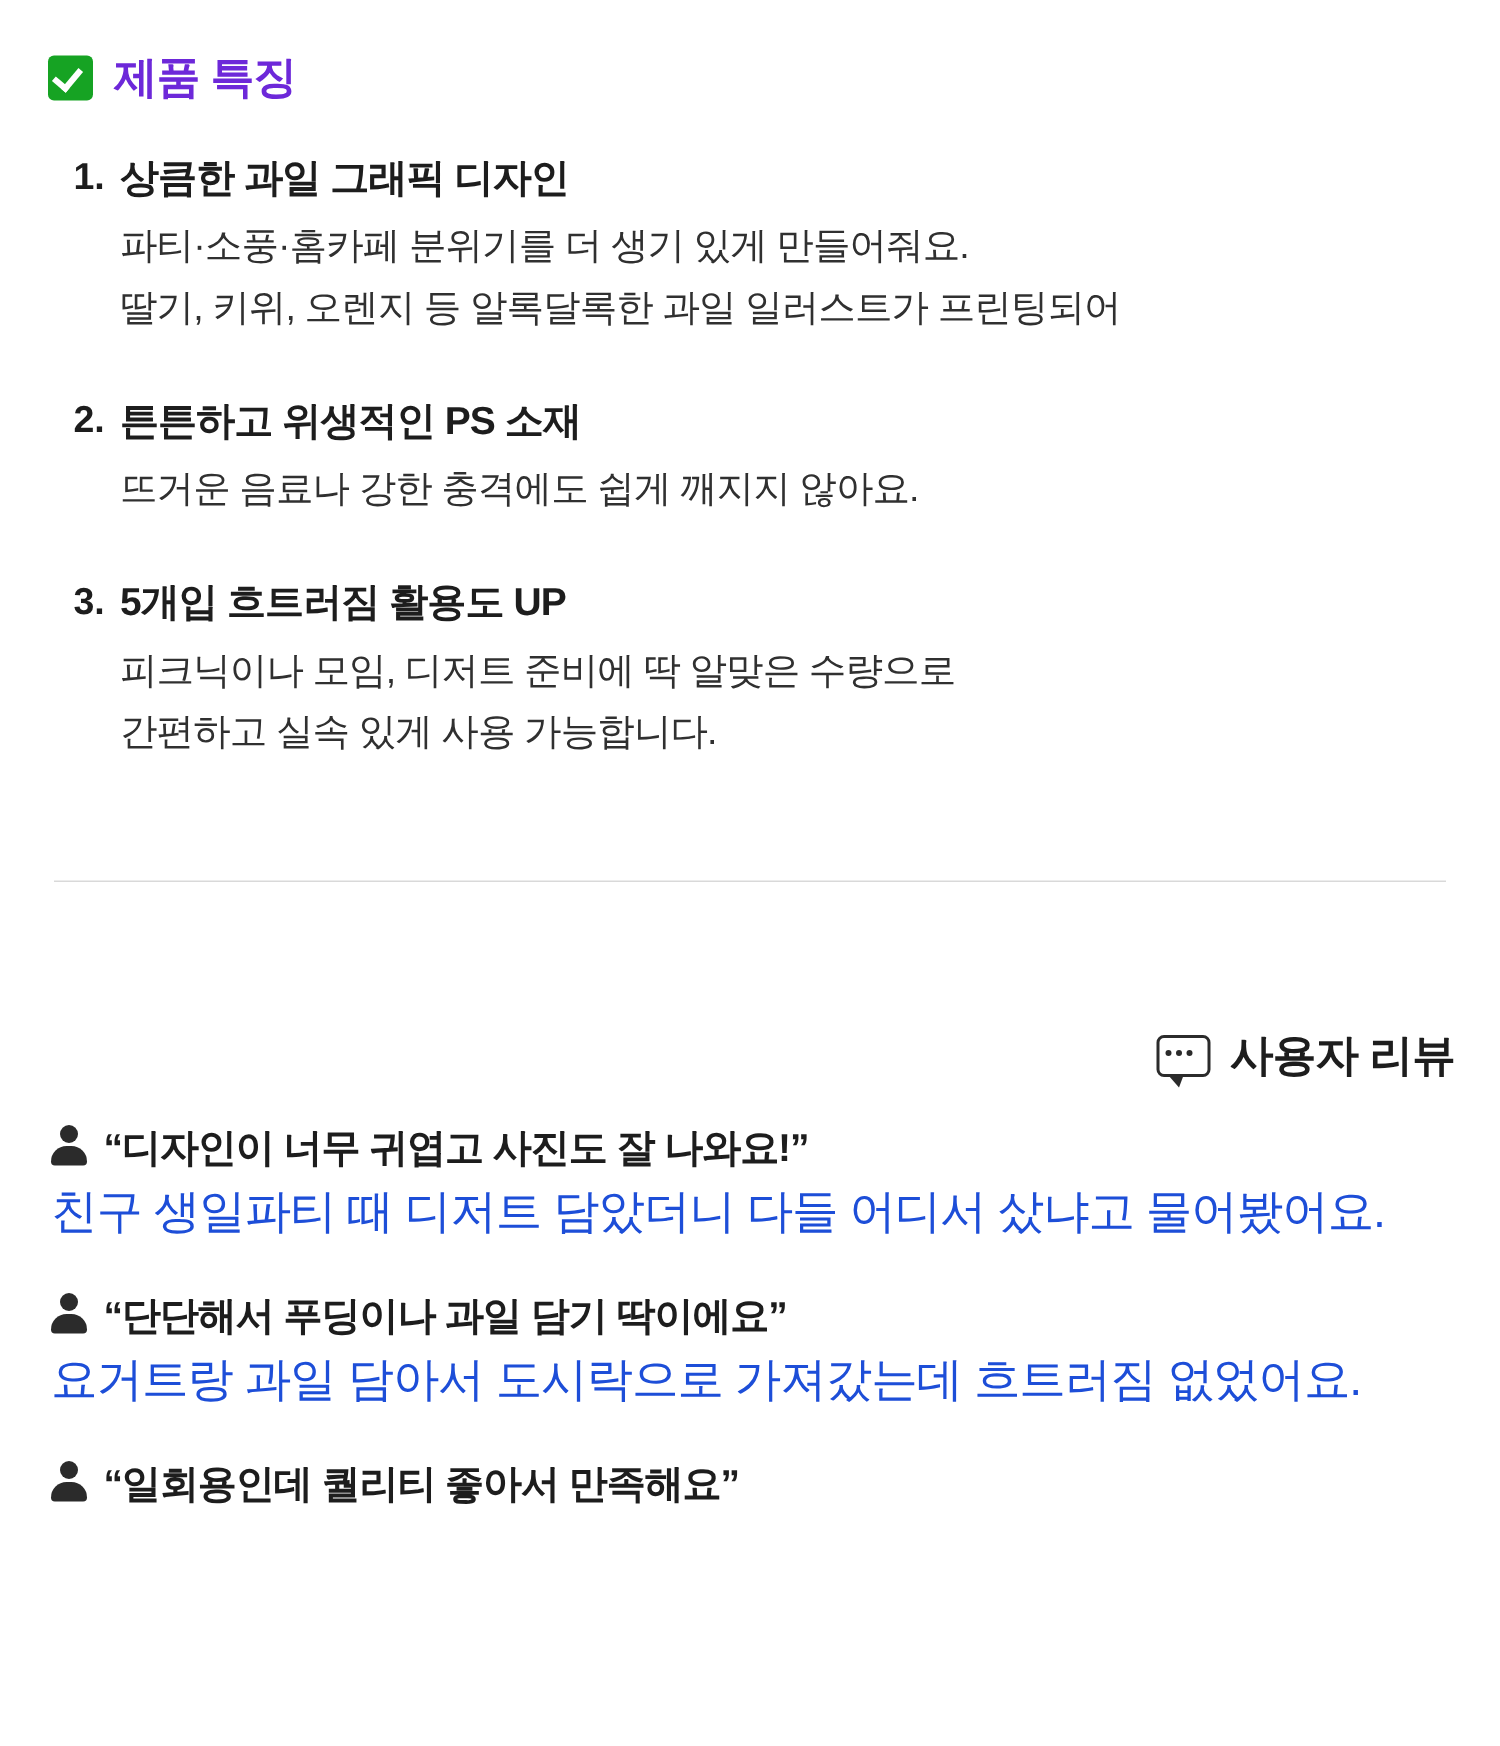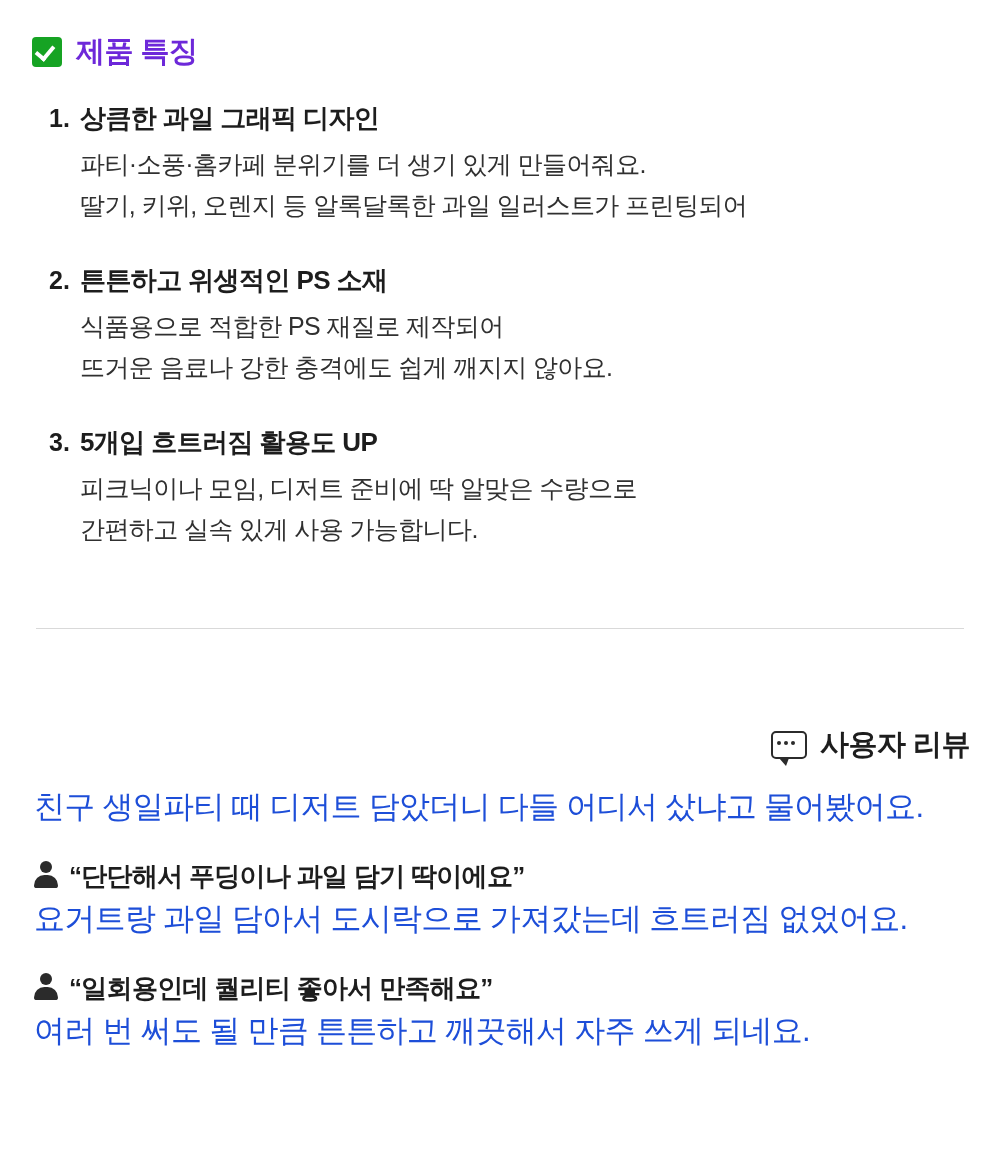--- a/index.html
+++ b/index.html
@@ -217,21 +217,20 @@
         <div class="feature-title">상큼한 과일 그래픽 디자인</div>
         <div class="feature-line">파티·소풍·홈카페 분위기를 더 생기 있게 만들어줘요.</div>
         <div class="feature-line">딸기, 키위, 오렌지 등 알록달록한 과일 일러스트가 프린팅되어</div>
       </div>
     </div>
 
     <div class="feature">
       <div class="feature-num">2.</div>
       <div class="feature-body">
         <div class="feature-title">튼튼하고 위생적인 PS 소재</div>
-        <div class="feature-line">식품용으로 적합한 PS 재질로 제작되어</div>
         <div class="feature-line">뜨거운 음료나 강한 충격에도 쉽게 깨지지 않아요.</div>
       </div>
     </div>
 
     <div class="feature">
       <div class="feature-num">3.</div>
       <div class="feature-body">
         <div class="feature-title">5개입 흐트러짐 활용도 UP</div>
         <div class="feature-line">피크닉이나 모임, 디저트 준비에 딱 알맞은 수량으로</div>
         <div class="feature-line">간편하고 실속 있게 사용 가능합니다.</div>
@@ -249,34 +248,37 @@
           <i></i>
           <i></i>
         </span>
     </span>
     <span class="review-title">사용자 리뷰</span>
   </div>
 
   <div class="reviews">
 
     <div class="review">
+      <div class="review-quote-row">
+        <span class="person-icon"></span>
+        <span class="review-quote">“디자인이 너무 귀엽고 사진도 잘 나와요!”</span>
+      </div>
       <div class="review-text">친구 생일파티 때 디저트 담았더니 다들 어디서 샀냐고 물어봤어요.</div>
     </div>
 
     <div class="review">
       <div class="review-quote-row">
         <span class="person-icon"></span>
         <span class="review-quote">“단단해서 푸딩이나 과일 담기 딱이에요”</span>
       </div>
       <div class="review-text">요거트랑 과일 담아서 도시락으로 가져갔는데 흐트러짐 없었어요.</div>
     </div>
 
     <div class="review">
       <div class="review-quote-row">
         <span class="person-icon"></span>
         <span class="review-quote">“일회용인데 퀄리티 좋아서 만족해요”</span>
       </div>
-      <div class="review-text">여러 번 써도 될 만큼 튼튼하고 깨끗해서 자주 쓰게 되네요.</div>
     </div>
 
   </div>
 
 </div>
 
 </body></html>

